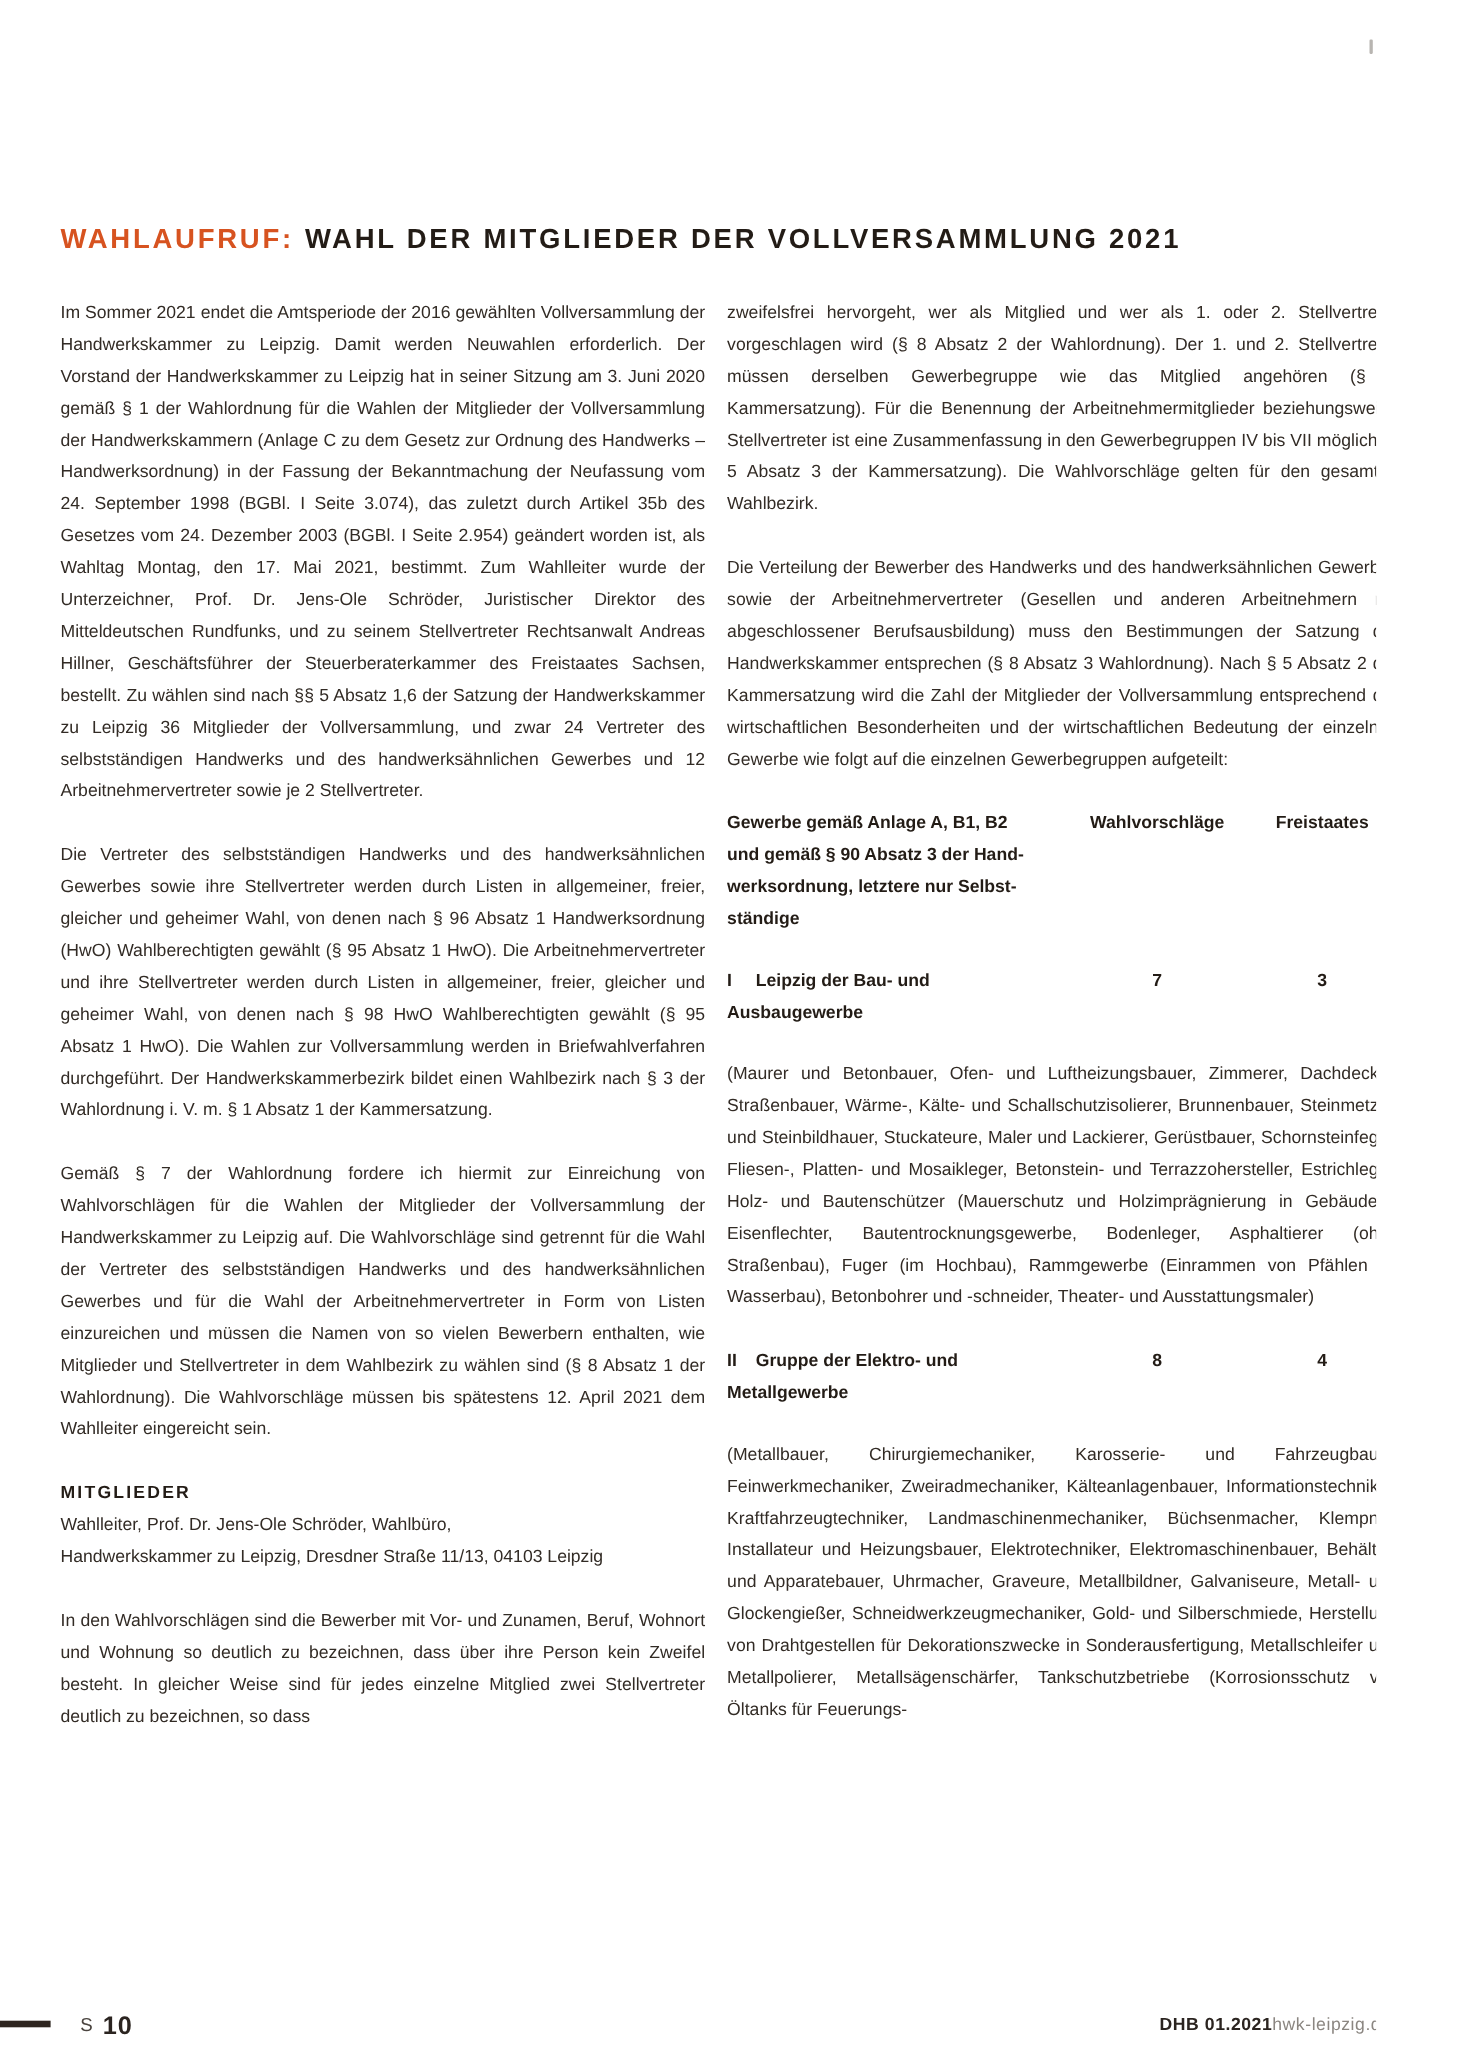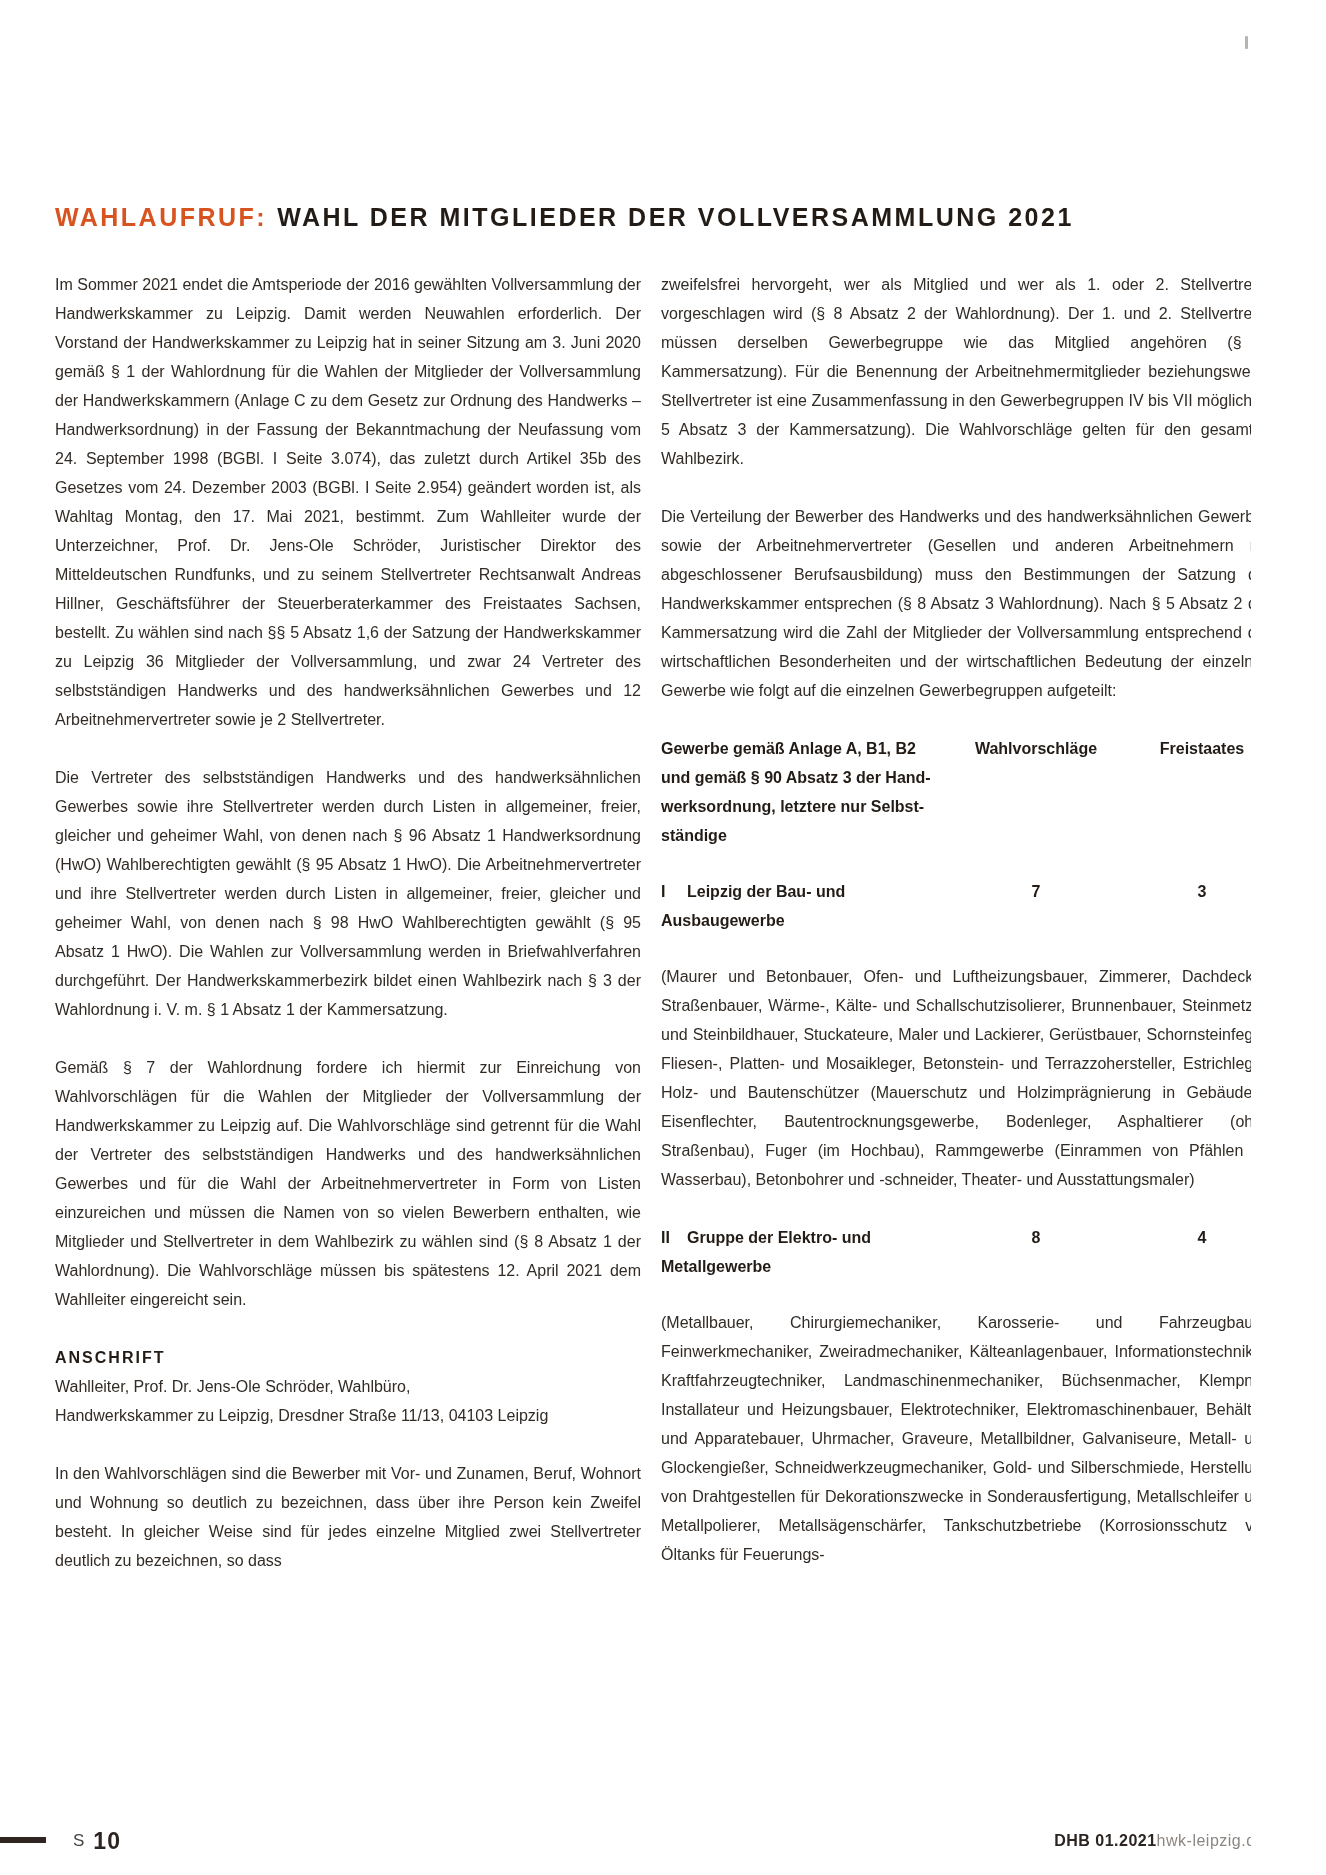--- a/index.html
+++ b/index.html
@@ -48,21 +48,21 @@
     font-weight: bold;
     letter-spacing: 2px;
     color: #231c16;
     line-height: 29px;
   }
   .anschrift .line { line-height: 29px; }
   .gtable { margin-top: 14px; }
   .g-row {
     display: grid;
     grid-template-columns: 1fr 150px 138px;
-    column-gap: 22px;
+    column-gap: 6px;
     font-weight: bold;
     color: #231c16;
     margin-bottom: 27px;
     text-align: left;
   }
   .g-row .c1 { white-space: pre-line; line-height: 29px; }
   .g-row .c2, .g-row .c3 { text-align: center; line-height: 29px; }
   .g-row .numeral { display: inline-block; min-width: 26px; }
   .g-desc { margin: 0 0 34px 0; }
   .footer {
@@ -113,21 +113,21 @@
 
     <h1 class="title"><span class="hl">WAHLAUFRUF:</span><span>WAHL DER MITGLIEDER DER VOLLVERSAMMLUNG 2021</span></h1>
 
     <div class="cols">
 
       <div class="col col-left">
         <p>Im Sommer 2021 endet die Amtsperiode der 2016 gewählten Vollversammlung der Handwerkskammer zu Leipzig. Damit werden Neuwahlen erforderlich. Der Vorstand der Handwerkskammer zu Leipzig hat in seiner Sitzung am 3. Juni 2020 gemäß § 1 der Wahlordnung für die Wahlen der Mitglieder der Vollversammlung der Handwerkskammern (Anlage C zu dem Gesetz zur Ordnung des Handwerks – Handwerksordnung) in der Fassung der Bekanntmachung der Neufassung vom 24. September 1998 (BGBl. I Seite 3.074), das zuletzt durch Artikel 35b des Gesetzes vom 24. Dezember 2003 (BGBl. I Seite 2.954) geändert worden ist, als Wahltag Montag, den 17. Mai 2021, bestimmt. Zum Wahlleiter wurde der Unterzeichner, Prof. Dr. Jens-Ole Schröder, Juristischer Direktor des Mitteldeutschen Rundfunks, und zu seinem Stellvertreter Rechtsanwalt Andreas Hillner, Geschäftsführer der Steuerberaterkammer des Freistaates Sachsen, bestellt. Zu wählen sind nach §§ 5 Absatz 1,6 der Satzung der Handwerkskammer zu Leipzig 36 Mitglieder der Vollversammlung, und zwar 24 Vertreter des selbstständigen Handwerks und des handwerksähnlichen Gewerbes und 12 Arbeitnehmervertreter sowie je 2 Stellvertreter.</p>
         <p>Die Vertreter des selbstständigen Handwerks und des handwerksähnlichen Gewerbes sowie ihre Stellvertreter werden durch Listen in allgemeiner, freier, gleicher und geheimer Wahl, von denen nach § 96 Absatz 1 Handwerksordnung (HwO) Wahlberechtigten gewählt (§ 95 Absatz 1 HwO). Die Arbeitnehmervertreter und ihre Stellvertreter werden durch Listen in allgemeiner, freier, gleicher und geheimer Wahl, von denen nach § 98 HwO Wahlberechtigten gewählt (§ 95 Absatz 1 HwO). Die Wahlen zur Vollversammlung werden in Briefwahlverfahren durchgeführt. Der Handwerkskammerbezirk bildet einen Wahlbezirk nach § 3 der Wahlordnung i. V. m. § 1 Absatz 1 der Kammersatzung.</p>
         <p>Gemäß § 7 der Wahlordnung fordere ich hiermit zur Einreichung von Wahlvorschlägen für die Wahlen der Mitglieder der Vollversammlung der Handwerkskammer zu Leipzig auf. Die Wahlvorschläge sind getrennt für die Wahl der Vertreter des selbstständigen Handwerks und des handwerksähnlichen Gewerbes und für die Wahl der Arbeitnehmervertreter in Form von Listen einzureichen und müssen die Namen von so vielen Bewerbern enthalten, wie Mitglieder und Stellvertreter in dem Wahlbezirk zu wählen sind (§ 8 Absatz 1 der Wahlordnung). Die Wahlvorschläge müssen bis spätestens 12. April 2021 dem Wahlleiter eingereicht sein.</p>
         <div class="anschrift">
-          <div class="head">ANSCHRIFT</div>
+          <div class="head">MITGLIEDER</div>
           <div class="line">Wahlleiter, Prof. Dr. Jens-Ole Schröder, Wahlbüro,</div>
           <div class="line">Handwerkskammer zu Leipzig, Dresdner Straße 11/13, 04103 Leipzig</div>
         </div>
         <p>In den Wahlvorschlägen sind die Bewerber mit Vor- und Zunamen, Beruf, Wohnort und Wohnung so deutlich zu bezeichnen, dass über ihre Person kein Zweifel besteht. In gleicher Weise sind für jedes einzelne Mitglied zwei Stellvertreter deutlich zu bezeichnen, so dass</p>
       </div>
 
       <div class="col col-right">
         <p>zweifelsfrei hervorgeht, wer als Mitglied und wer als 1. oder 2. Stellvertreter vorgeschlagen wird (§ 8 Absatz 2 der Wahlordnung). Der 1. und 2. Stellvertreter müssen derselben Gewerbegruppe wie das Mitglied angehören (§ 6 Kammersatzung). Für die Benennung der Arbeitnehmermitglieder beziehungsweise Stellvertreter ist eine Zusammenfassung in den Gewerbegruppen IV bis VII möglich (§ 5 Absatz 3 der Kammersatzung). Die Wahlvorschläge gelten für den gesamten Wahlbezirk.</p>
         <p>Die Verteilung der Bewerber des Handwerks und des handwerksähnlichen Gewerbes sowie der Arbeitnehmervertreter (Gesellen und anderen Arbeitnehmern mit abgeschlossener Berufsausbildung) muss den Bestimmungen der Satzung der Handwerkskammer entsprechen (§ 8 Absatz 3 Wahlordnung). Nach § 5 Absatz 2 der Kammersatzung wird die Zahl der Mitglieder der Vollversammlung entsprechend der wirtschaftlichen Besonderheiten und der wirtschaftlichen Bedeutung der einzelnen Gewerbe wie folgt auf die einzelnen Gewerbegruppen aufgeteilt:</p>
 

